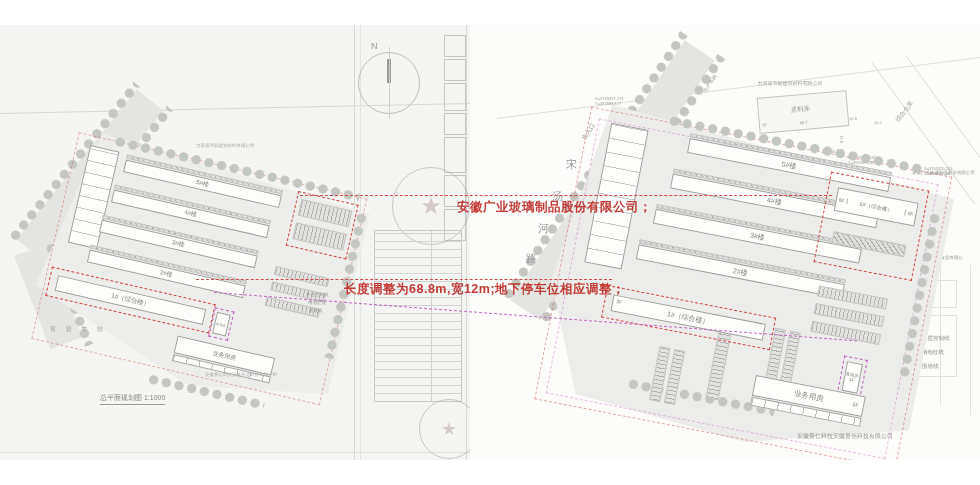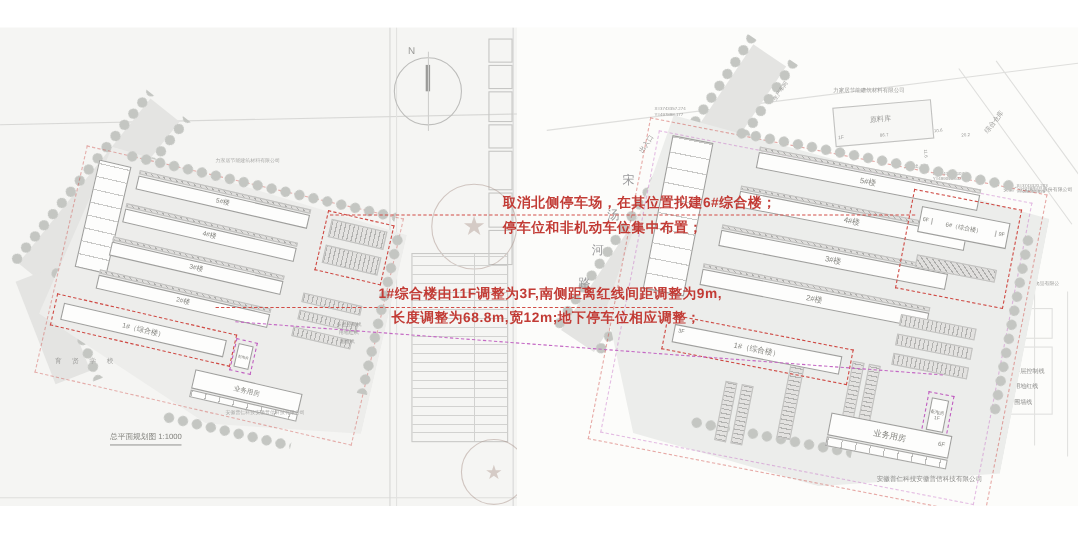--- a/index.html
+++ b/index.html
@@ -267,18 +267,16 @@
       <div class="cell-row" style="left:195px;top:250px;width:112px;height:9px;"></div>
     </div>
 
     <div class="t" style="left:275px;top:408px;width:200px;font-size:6px;text-align:center;color:#8c8c8a;">安徽普仁科技安徽普信科技有限公司</div>
   </div>
 
   <div class="ldr-r" style="left:300px;top:195px;width:532px;height:0;"></div>
   <div class="ldr-r" style="left:196px;top:279px;width:416px;height:0;"></div>
   <div class="ldr-m" style="left:214px;top:292px;width:645px;height:0;transform-origin:0 0;transform:rotate(4.3deg);"></div>
 
-  <div class="ann" style="left:457px;top:176px;">取消北侧停车场，在其位置拟建6#综合楼；</div>
-  <div class="ann" style="left:457px;top:199px;">停车位和非机动车位集中布置；</div>
-  <div class="ann" style="left:344px;top:259px;">1#综合楼由11F调整为3F,南侧距离红线间距调整为9m,</div>
-  <div class="ann" style="left:356px;top:281px;text-align:right;">长度调整为68.8m,宽12m;地下停车位相应调整；</div>
+  <div class="ann" style="left:457px;top:199px;">安徽广业玻璃制品股份有限公司；</div>
+  <div class="ann" style="left:344px;top:281px;text-align:right;">长度调整为68.8m,宽12m;地下停车位相应调整；</div>
 
 </div>
 
 </body></html>

